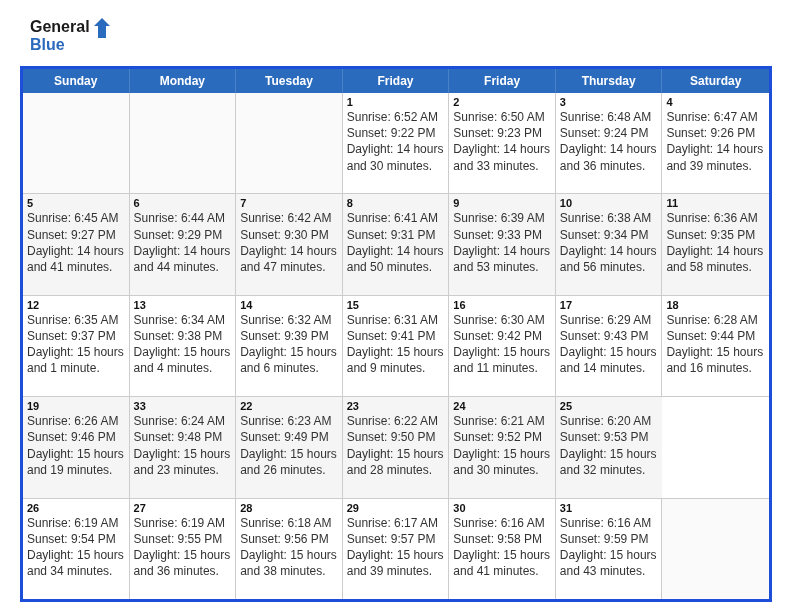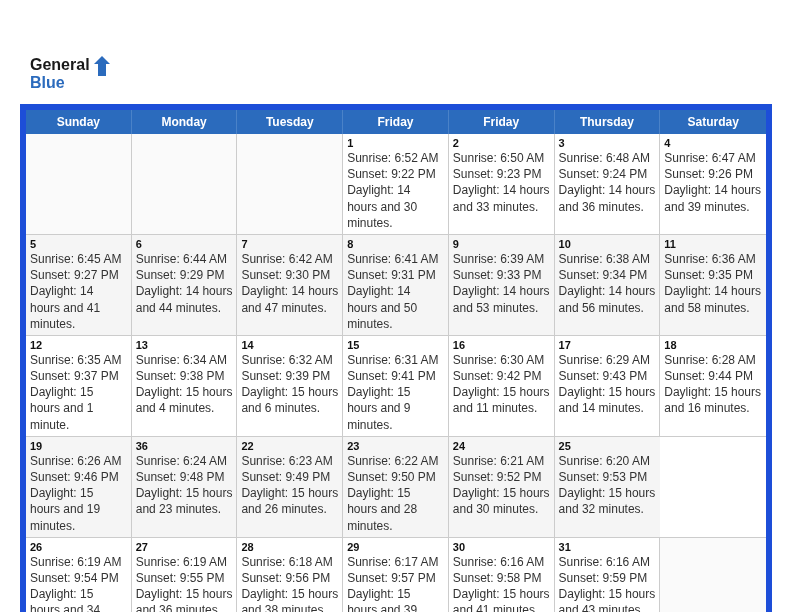--- a/index.html
+++ b/index.html
@@ -20,39 +20,38 @@
     .header {
       display: flex;
       justify-content: space-between;
       align-items: flex-start;
       margin-bottom: 10px;
     }
     .logo {
       display: flex;
       align-items: center;
       gap: 4px;
-      margin-top: 38px;
     }
     .title-block {
       text-align: right;
     }
     .title-block .month-year {
       font-size: 32px;
       font-weight: bold;
       color: #1a1a1a;
     }
     .title-block .location {
       font-size: 14px;
       color: #444;
     }
     .calendar {
       flex: 1;
       display: flex;
       flex-direction: column;
-      border: 6px solid #1d4ed8;
+      border: 3px solid #1d4ed8;
     }
     .cal-header-row {
       display: grid;
       grid-template-columns: repeat(7, 1fr);
       background: #2b6bbd;
     }
     .cal-header-cell {
       color: #fff;
       font-size: 12px;
       font-weight: bold;
@@ -206,21 +205,21 @@
             <span class="day-num">18</span>
             <div class="cell-info">Sunrise: 6:28 AM<br>Sunset: 9:44 PM<br>Daylight: 15 hours and 16 minutes.</div>
           </div>
         </div>
         <div class="cal-row">
           <div class="cal-cell shaded">
             <span class="day-num">19</span>
             <div class="cell-info">Sunrise: 6:26 AM<br>Sunset: 9:46 PM<br>Daylight: 15 hours and 19 minutes.</div>
           </div>
           <div class="cal-cell shaded">
-            <span class="day-num">36</span>
+            <span class="day-num">33</span>
             <div class="cell-info">Sunrise: 6:24 AM<br>Sunset: 9:48 PM<br>Daylight: 15 hours and 23 minutes.</div>
           </div>
           <div class="cal-cell shaded">
             <span class="day-num">22</span>
             <div class="cell-info">Sunrise: 6:23 AM<br>Sunset: 9:49 PM<br>Daylight: 15 hours and 26 minutes.</div>
           </div>
           <div class="cal-cell shaded">
             <span class="day-num">23</span>
             <div class="cell-info">Sunrise: 6:22 AM<br>Sunset: 9:50 PM<br>Daylight: 15 hours and 28 minutes.</div>
           </div>

